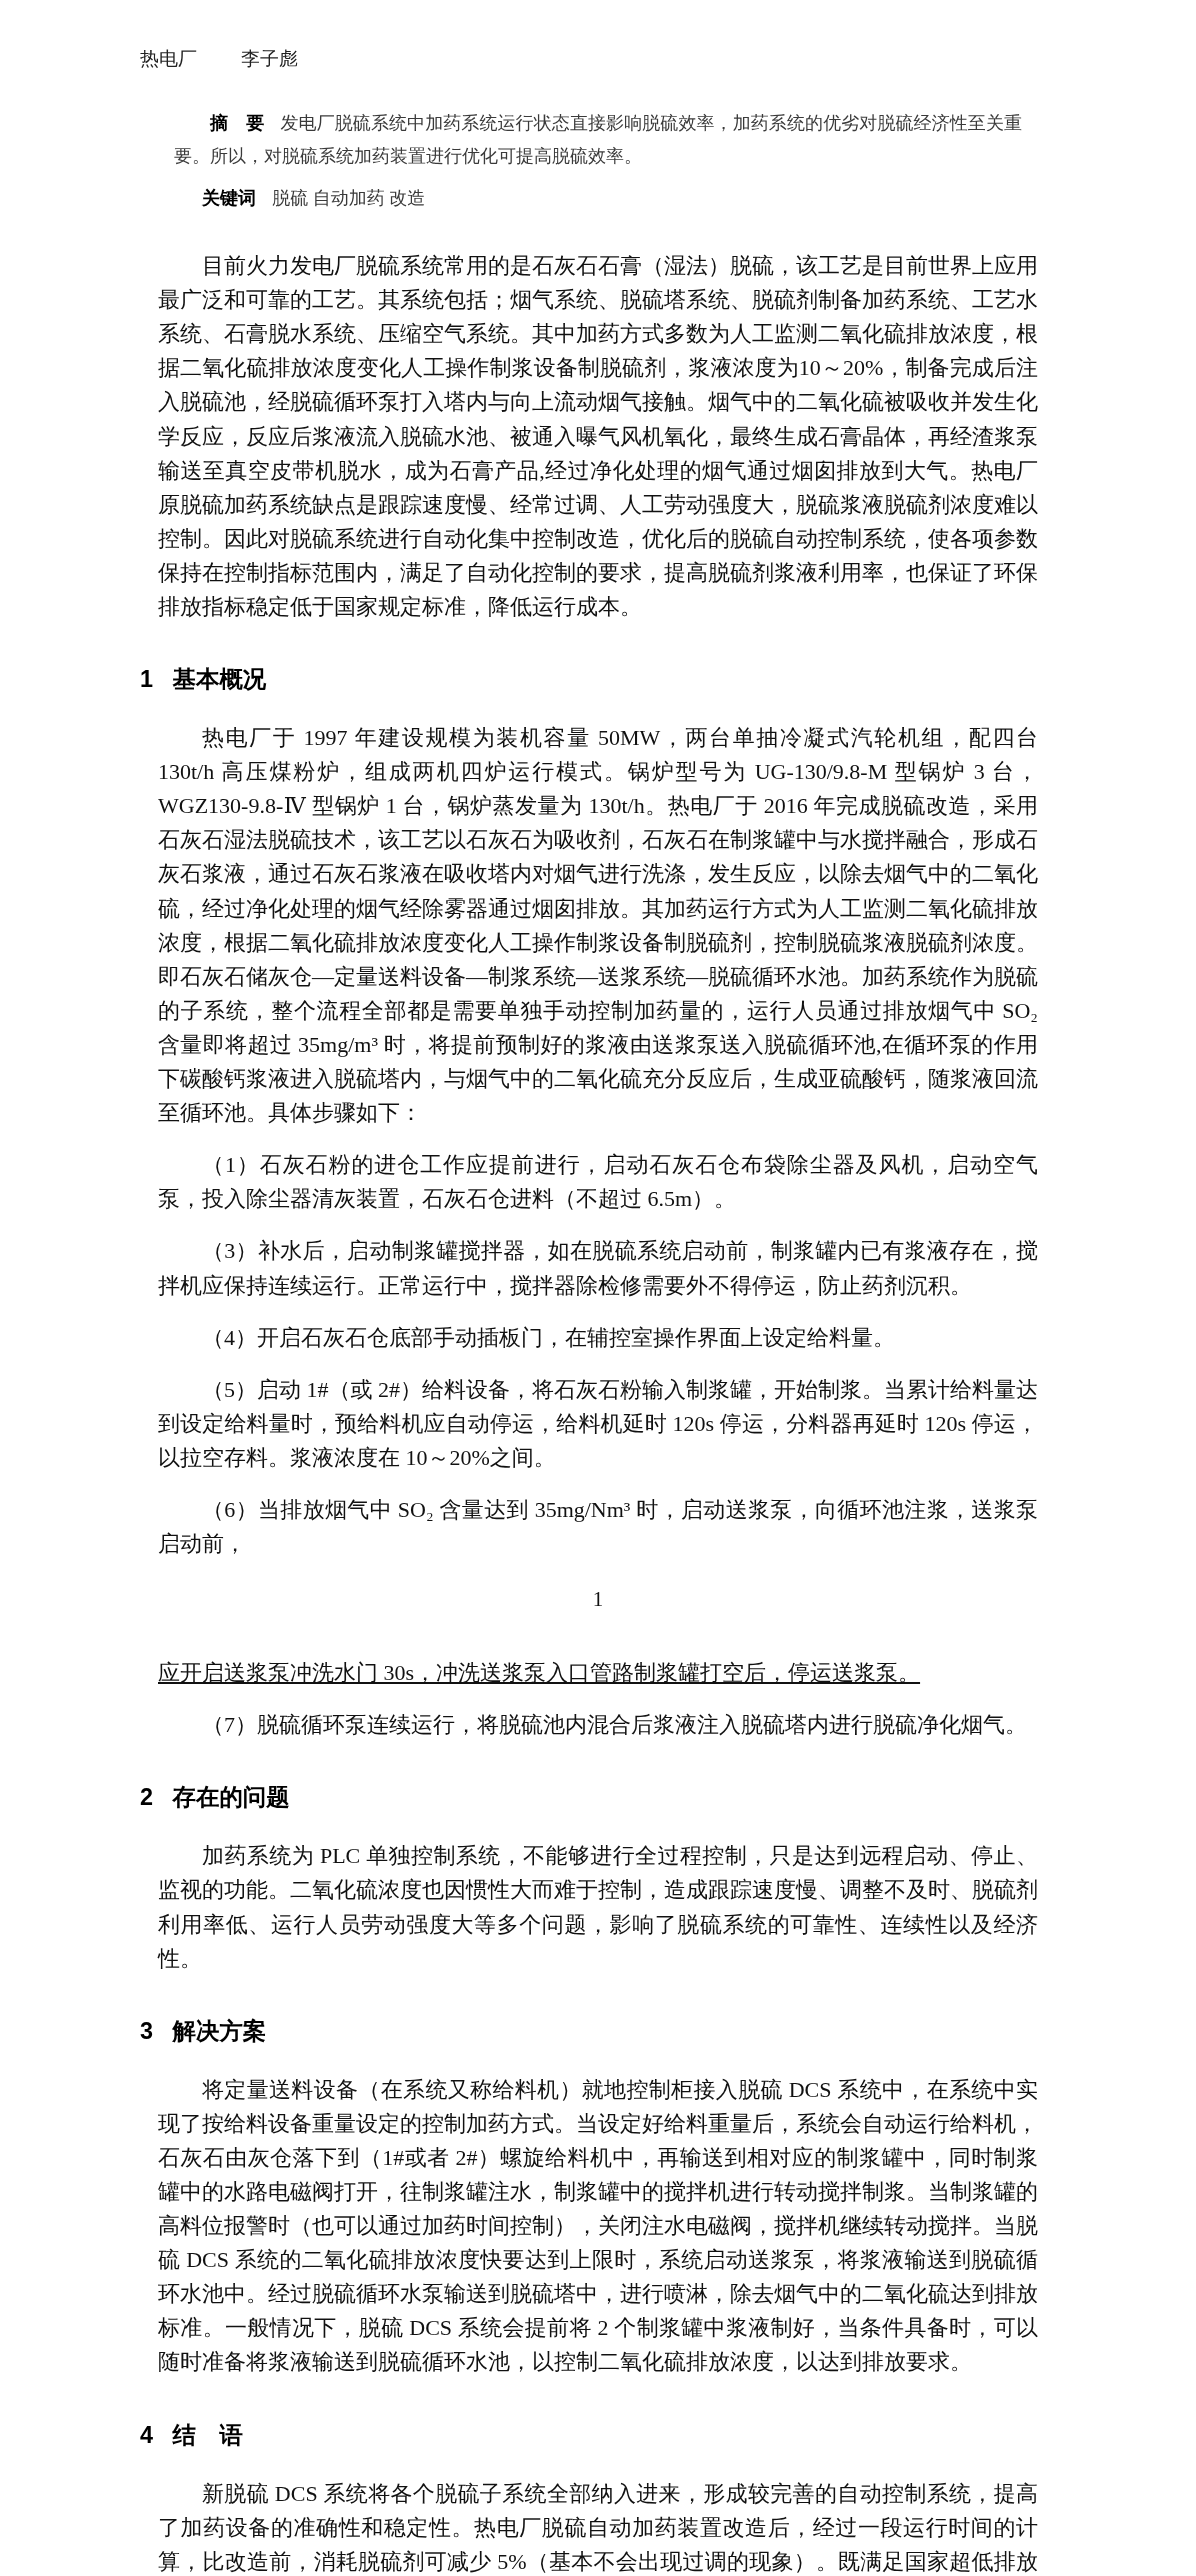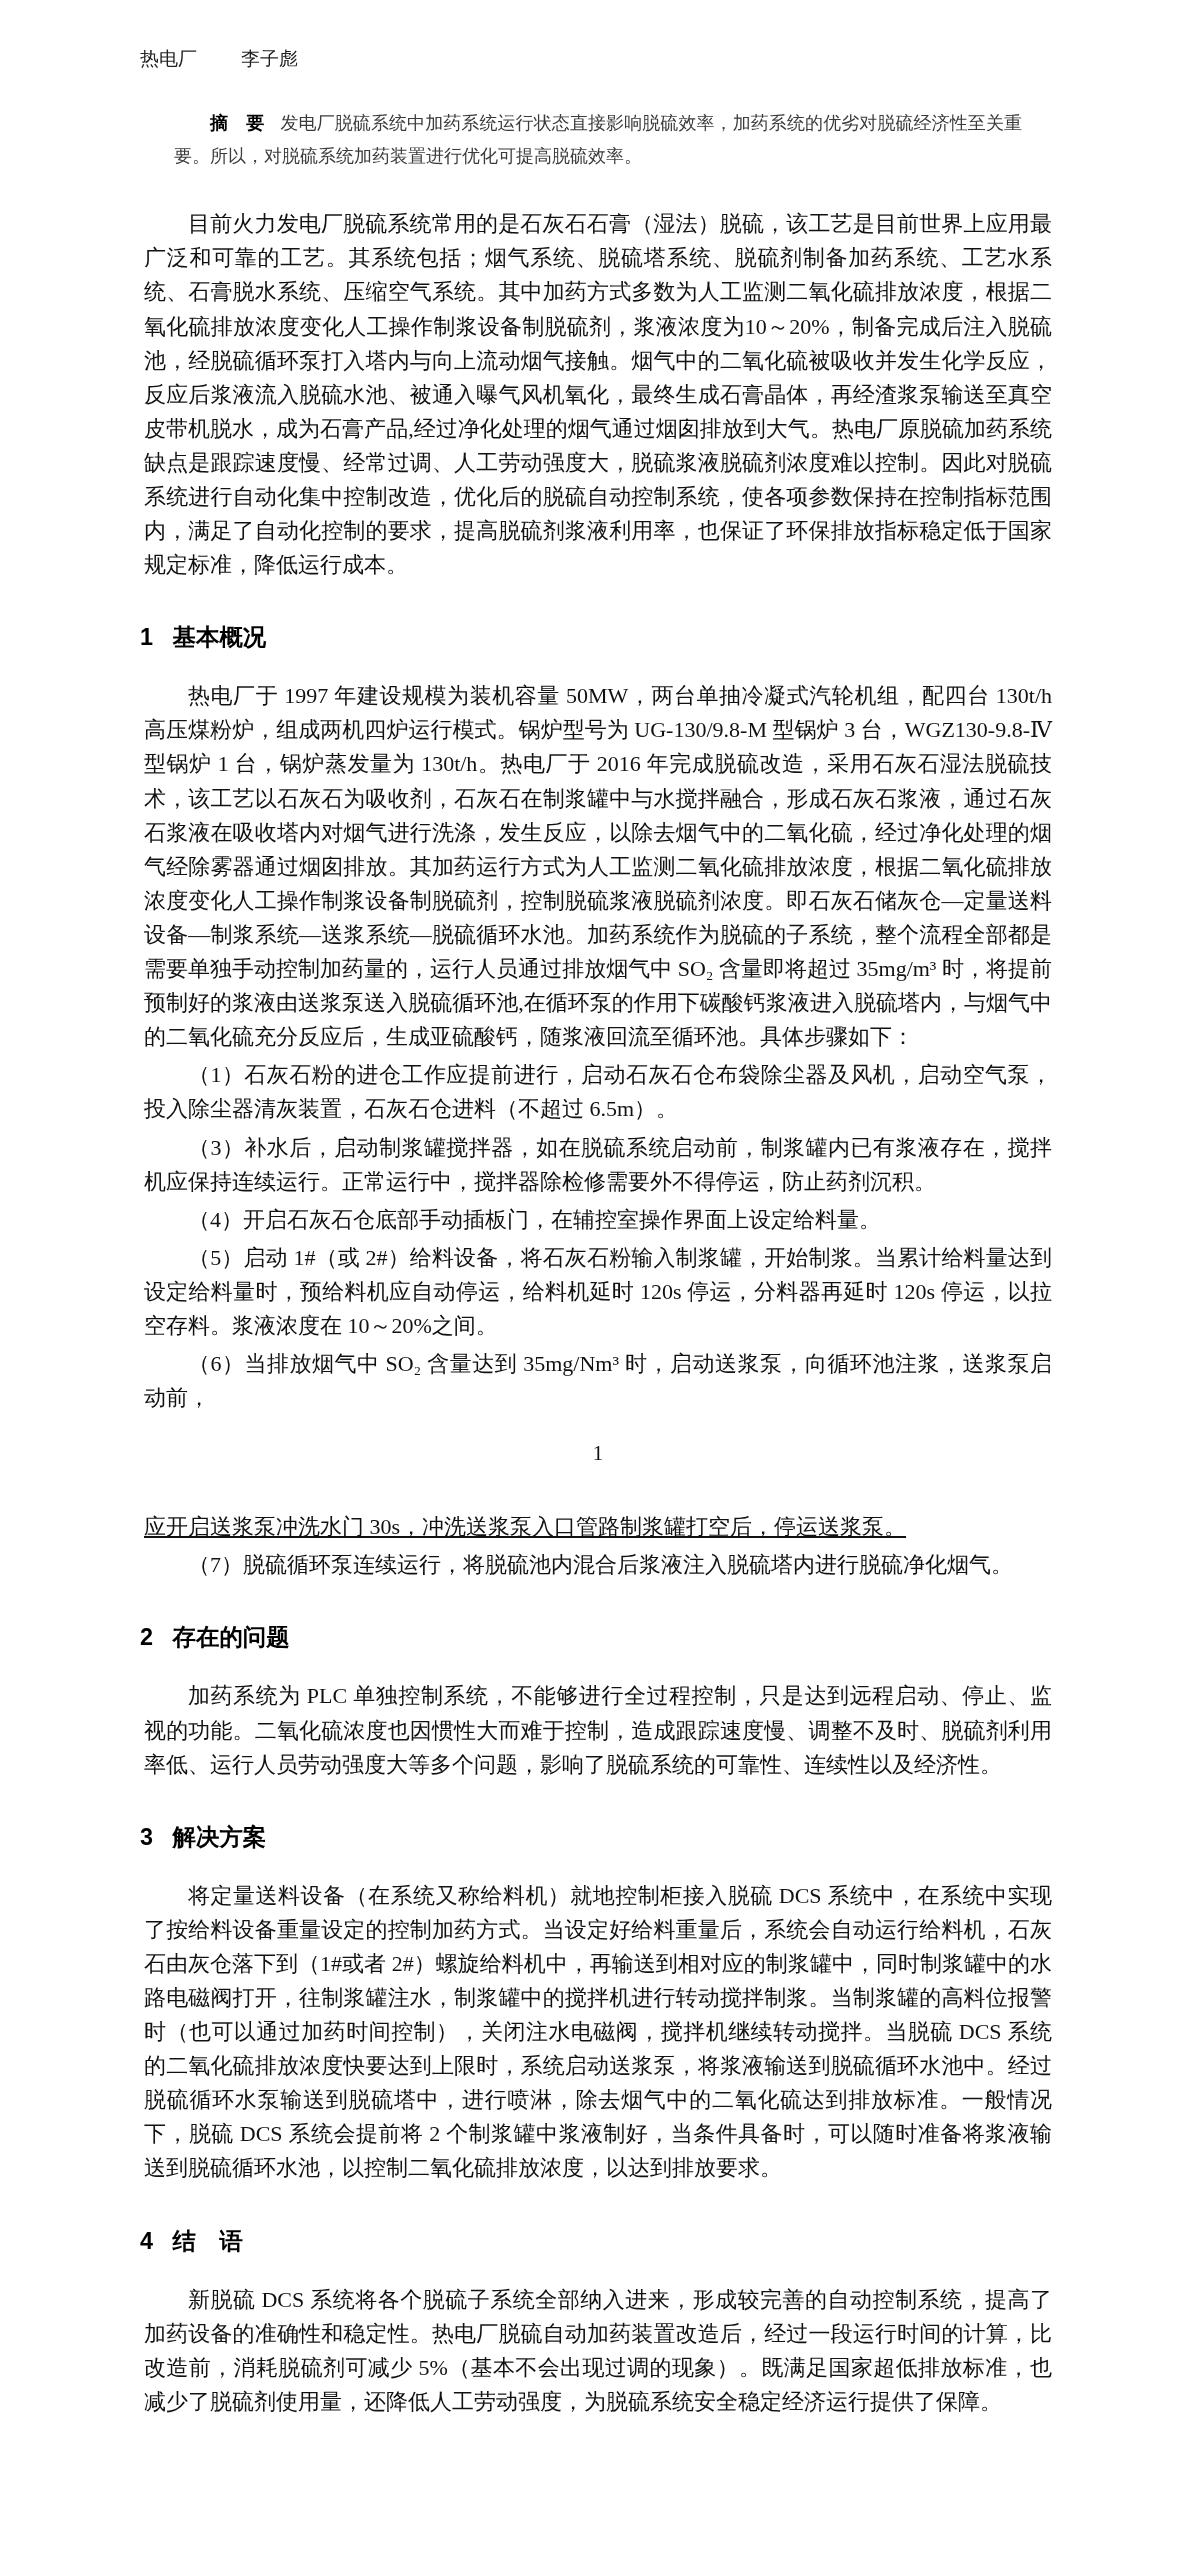--- a/index.html
+++ b/index.html
@@ -40,21 +40,21 @@
   }
   .abstract-p{margin:8px;text-indent:2em;text-align:justify;}
   .kw-p{margin:1.5px 0 0 0;text-indent:2em;}
   .inline-label{
     font-family:"Liberation Sans","DejaVu Sans",sans-serif;
     font-weight:700;
     color:#000;
     margin-right:0.9em;
   }
   .body-p{
-    margin:4px;
+    margin:18px;
     font-size:22px;
     line-height:1.55;
     text-align:justify;
     text-indent:2em;
     color:#111;
   }
   .intro{margin-top:33px;}
   .sec-heading{
     margin:39px 0 26px 0;
     font-family:"Liberation Sans","DejaVu Sans",sans-serif;
@@ -79,20 +79,21 @@
 <div class="page">
 
 
   <div class="byline">
     <span>热电厂</span>
     <span>李子彪</span>
   </div>
 
   <div class="abstract-block">
     <p class="abstract-p"><span class="inline-label">摘　要</span><span>发电厂脱硫系统中加药系统运行状态直接影响脱硫效率，加药系统的优劣对脱硫经济性至关重要。所以，对脱硫系统加药装置进行优化可提高脱硫效率。</span></p>
+    <p class="kw-p"><span class="inline-label">关键词</span><span>脱硫 自动加药 改造</span></p>
   </div>
 
   <p class="body-p intro">目前火力发电厂脱硫系统常用的是石灰石石膏（湿法）脱硫，该工艺是目前世界上应用最广泛和可靠的工艺。其系统包括；烟气系统、脱硫塔系统、脱硫剂制备加药系统、工艺水系统、石膏脱水系统、压缩空气系统。其中加药方式多数为人工监测二氧化硫排放浓度，根据二氧化硫排放浓度变化人工操作制浆设备制脱硫剂，浆液浓度为10～20%，制备完成后注入脱硫池，经脱硫循环泵打入塔内与向上流动烟气接触。烟气中的二氧化硫被吸收并发生化学反应，反应后浆液流入脱硫水池、被通入曝气风机氧化，最终生成石膏晶体，再经渣浆泵输送至真空皮带机脱水，成为石膏产品,经过净化处理的烟气通过烟囱排放到大气。热电厂原脱硫加药系统缺点是跟踪速度慢、经常过调、人工劳动强度大，脱硫浆液脱硫剂浓度难以控制。因此对脱硫系统进行自动化集中控制改造，优化后的脱硫自动控制系统，使各项参数保持在控制指标范围内，满足了自动化控制的要求，提高脱硫剂浆液利用率，也保证了环保排放指标稳定低于国家规定标准，降低运行成本。</p>
 
   <div class="sec-heading">
     <span>1</span>
     <span>基本概况</span>
   </div>
 
   <p class="body-p">热电厂于 1997 年建设规模为装机容量 50MW，两台单抽冷凝式汽轮机组，配四台 130t/h 高压煤粉炉，组成两机四炉运行模式。锅炉型号为 UG-130/9.8-M 型锅炉 3 台，WGZ130-9.8-Ⅳ 型锅炉 1 台，锅炉蒸发量为 130t/h。热电厂于 2016 年完成脱硫改造，采用石灰石湿法脱硫技术，该工艺以石灰石为吸收剂，石灰石在制浆罐中与水搅拌融合，形成石灰石浆液，通过石灰石浆液在吸收塔内对烟气进行洗涤，发生反应，以除去烟气中的二氧化硫，经过净化处理的烟气经除雾器通过烟囱排放。其加药运行方式为人工监测二氧化硫排放浓度，根据二氧化硫排放浓度变化人工操作制浆设备制脱硫剂，控制脱硫浆液脱硫剂浓度。即石灰石储灰仓—定量送料设备—制浆系统—送浆系统—脱硫循环水池。加药系统作为脱硫的子系统，整个流程全部都是需要单独手动控制加药量的，运行人员通过排放烟气中 SO₂ 含量即将超过 35mg/m³ 时，将提前预制好的浆液由送浆泵送入脱硫循环池,在循环泵的作用下碳酸钙浆液进入脱硫塔内，与烟气中的二氧化硫充分反应后，生成亚硫酸钙，随浆液回流至循环池。具体步骤如下：</p>

